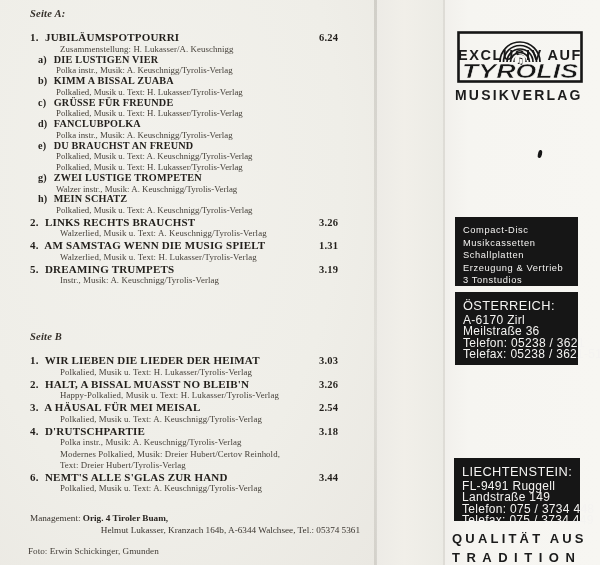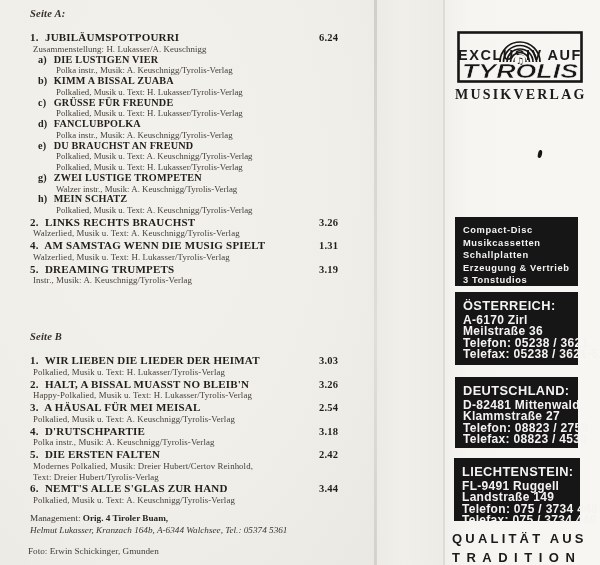--- a/index.html
+++ b/index.html
@@ -19,41 +19,41 @@
 
   .side-block{position:absolute;left:30px;width:316px;}
   #side-a{top:8px;}
   #side-b{top:331px;}
   .side-heading{font-style:italic;font-weight:bold;font-size:10.5px;line-height:12px;
                 margin-bottom:12px;letter-spacing:.2px;color:#35302a;}
   .track{position:relative;margin-bottom:1px;}
   .trow{position:relative;font-weight:bold;font-size:11px;line-height:11.6px;letter-spacing:.2px;color:#221f1b;}
   .tnum{display:inline-block;min-width:12px;}
   .tdur{position:absolute;left:289px;top:0;width:48px;font-weight:bold;font-size:10.5px;}
-  .tcredit{font-size:8.8px;line-height:10.9px;color:#46413a;margin-left:3px;letter-spacing:.1px;}
+  .tcredit{font-size:8.8px;line-height:10.9px;color:#46413a;margin-left:30px;letter-spacing:.1px;}
   .subrow{font-weight:bold;font-size:10.2px;line-height:10.8px;margin-left:8px;letter-spacing:.2px;color:#25221e;}
   .slet{display:inline-block;min-width:13px;}
   .scredit{font-size:8.8px;line-height:10.7px;color:#46413a;margin-left:26px;}
 
   #mgmt{position:absolute;left:30px;top:513px;width:330px;font-size:9.2px;line-height:11.5px;color:#3a352f;}
   #mgmt .bold{font-weight:bold;color:#2a2622;}
-  #mgmt .ital{font-style:italic;}
+  #mgmt .ital{text-align:right;}
   #foto{position:absolute;left:28px;top:546px;width:300px;font-size:9.2px;color:#45403a;}
   #exclusiv{position:absolute;left:455px;top:11px;width:130px;text-align:center;
             font-family:"Liberation Sans",sans-serif;font-weight:bold;font-size:14.5px;
             letter-spacing:1.5px;color:#1c1c1c;margin-top:36px;}
   #logo-box{position:absolute;left:457px;top:31px;width:126px;height:52px;}
   #musikverlag{position:absolute;left:455px;top:87px;width:130px;text-align:left;
-               font-family:Liberation Serif, serif;font-weight:bold;font-size:14px;
+               font-family:Liberation Sans, sans-serif;font-weight:bold;font-size:14px;
                letter-spacing:2.2px;color:#1c1c1c;}
   #speck{position:absolute;left:538px;top:150px;width:4px;height:8px;background:#161616;
          border-radius:45% 55% 60% 40%;transform:rotate(12deg);}
 
   .blackbox{position:absolute;left:455px;width:123px;background:#161616;color:#f4f3f1;
-            font-family:"Liberation Sans",sans-serif;font-weight:bold;
+            font-family:"Liberation Sans",sans-serif;font-weight:normal;
             padding:6px 0 0 8px;box-sizing:border-box;}
   #services-box{top:217px;height:69px;font-size:9.3px;line-height:12.6px;letter-spacing:.6px;padding-top:7px;}
   .contact-box .country{font-size:12.8px;line-height:15px;letter-spacing:.4px;margin-bottom:2px;white-space:nowrap;}
   .contact-box .cline{font-size:12px;line-height:11.4px;letter-spacing:.3px;white-space:nowrap;}
   #contact-0{top:292px;height:73px;}
   #contact-1{top:377px;height:71px;}
   #contact-2{top:458px;height:63px;width:126px;left:454px;}
 
   #tagline1{position:absolute;left:452px;top:531px;width:140px;
             font-family:"Liberation Sans",sans-serif;font-weight:bold;font-size:13px;
@@ -118,21 +118,20 @@
           </div>
           <div class="track">
             <div class="trow"><span class="tnum">3.</span><span> A HÄUSAL FÜR MEI MEISAL</span><span class="tdur">2.54</span></div>
             <div class="tcredit">Polkalied, Musik u. Text: A. Keuschnigg/Tyrolis-Verlag</div>
           </div>
           <div class="track">
             <div class="trow"><span class="tnum">4.</span><span> D'RUTSCHPARTIE</span><span class="tdur">3.18</span></div>
             <div class="tcredit">Polka instr., Musik: A. Keuschnigg/Tyrolis-Verlag</div>
           </div>
           <div class="track">
-            <div class="trow"><span class="tnum">5.</span><span> DIE ERSTEN FALTEN</span><span class="tdur">2.42</span></div>
             <div class="tcredit">Modernes Polkalied, Musik: Dreier Hubert/Certov Reinhold,</div>
             <div class="tcredit">Text: Dreier Hubert/Tyrolis-Verlag</div>
           </div>
           <div class="track">
             <div class="trow"><span class="tnum">6.</span><span> NEMT'S ALLE S'GLAS ZUR HAND</span><span class="tdur">3.44</span></div>
             <div class="tcredit">Polkalied, Musik u. Text: A. Keuschnigg/Tyrolis-Verlag</div>
           </div>
         </div>
     </div>
 
@@ -178,27 +177,20 @@
       <div class="sline">3 Tonstudios</div>
     </div>
 
   <div class="blackbox contact-box" id="contact-0">
       <div class="country">ÖSTERREICH:</div>
       <div class="cline">A-6170 Zirl</div>
       <div class="cline">Meilstraße 36</div>
       <div class="cline">Telefon: 05238 / 3621</div>
       <div class="cline">Telefax: 05238 / 3621-51</div>
     </div>
-  <div class="blackbox contact-box" id="contact-1">
-      <div class="country">DEUTSCHLAND:</div>
-      <div class="cline">D-82481 Mittenwald</div>
-      <div class="cline">Klammstraße 27</div>
-      <div class="cline">Telefon: 08823 / 2759</div>
-      <div class="cline">Telefax: 08823 / 4530</div>
-    </div>
   <div class="blackbox contact-box" id="contact-2">
       <div class="country">LIECHTENSTEIN:</div>
       <div class="cline">FL-9491 Ruggell</div>
       <div class="cline">Landstraße 149</div>
       <div class="cline">Telefon: 075 / 3734 448</div>
       <div class="cline">Telefax: 075 / 3734 449</div>
     </div>
 
   <div id="tagline1">QUALITÄT AUS</div>
   <div id="tagline2">TRADITION</div>

